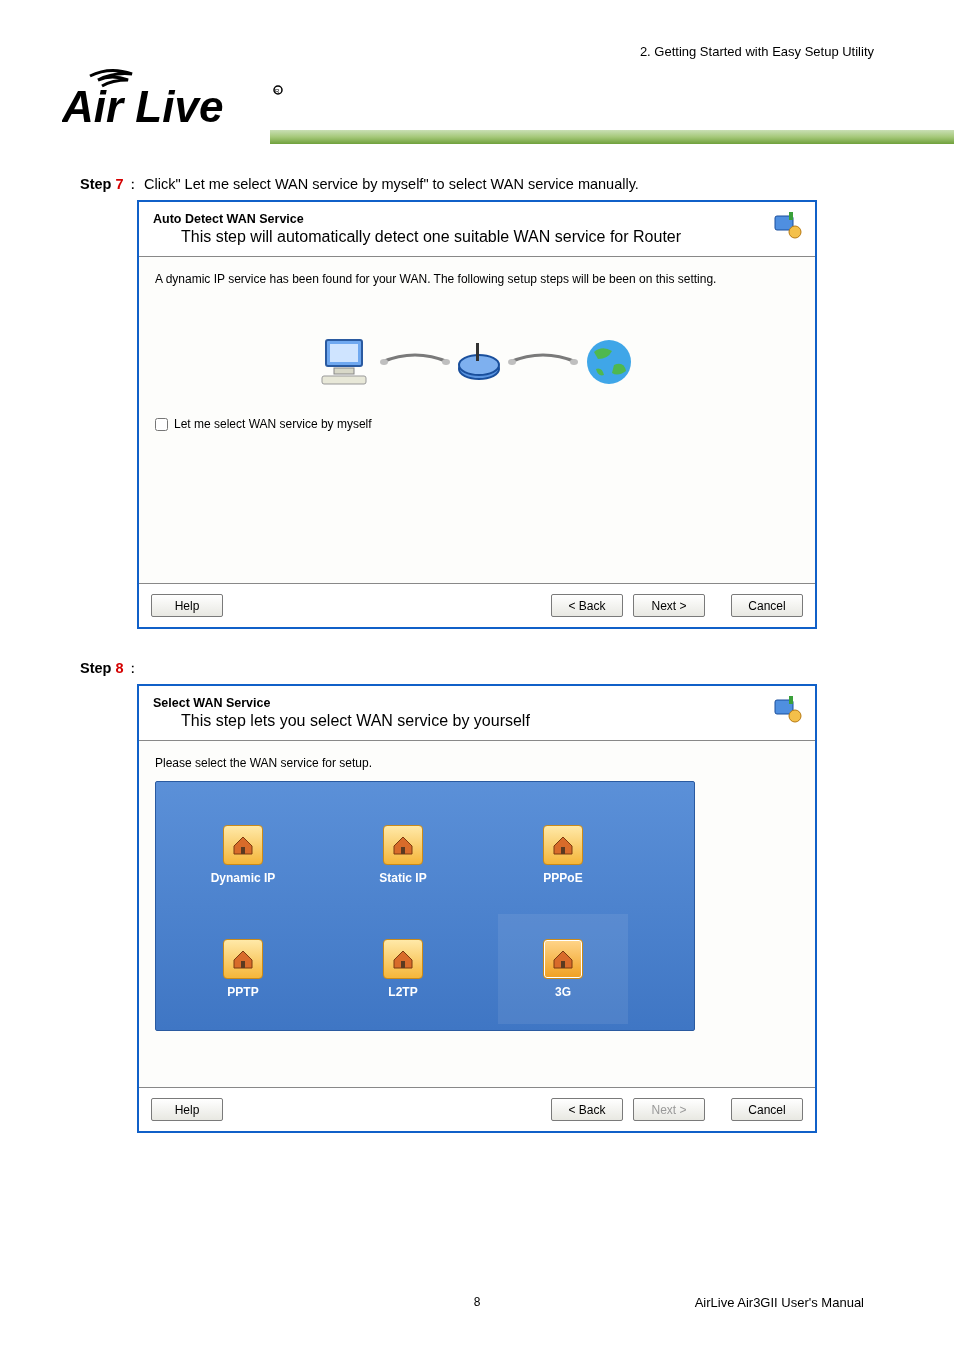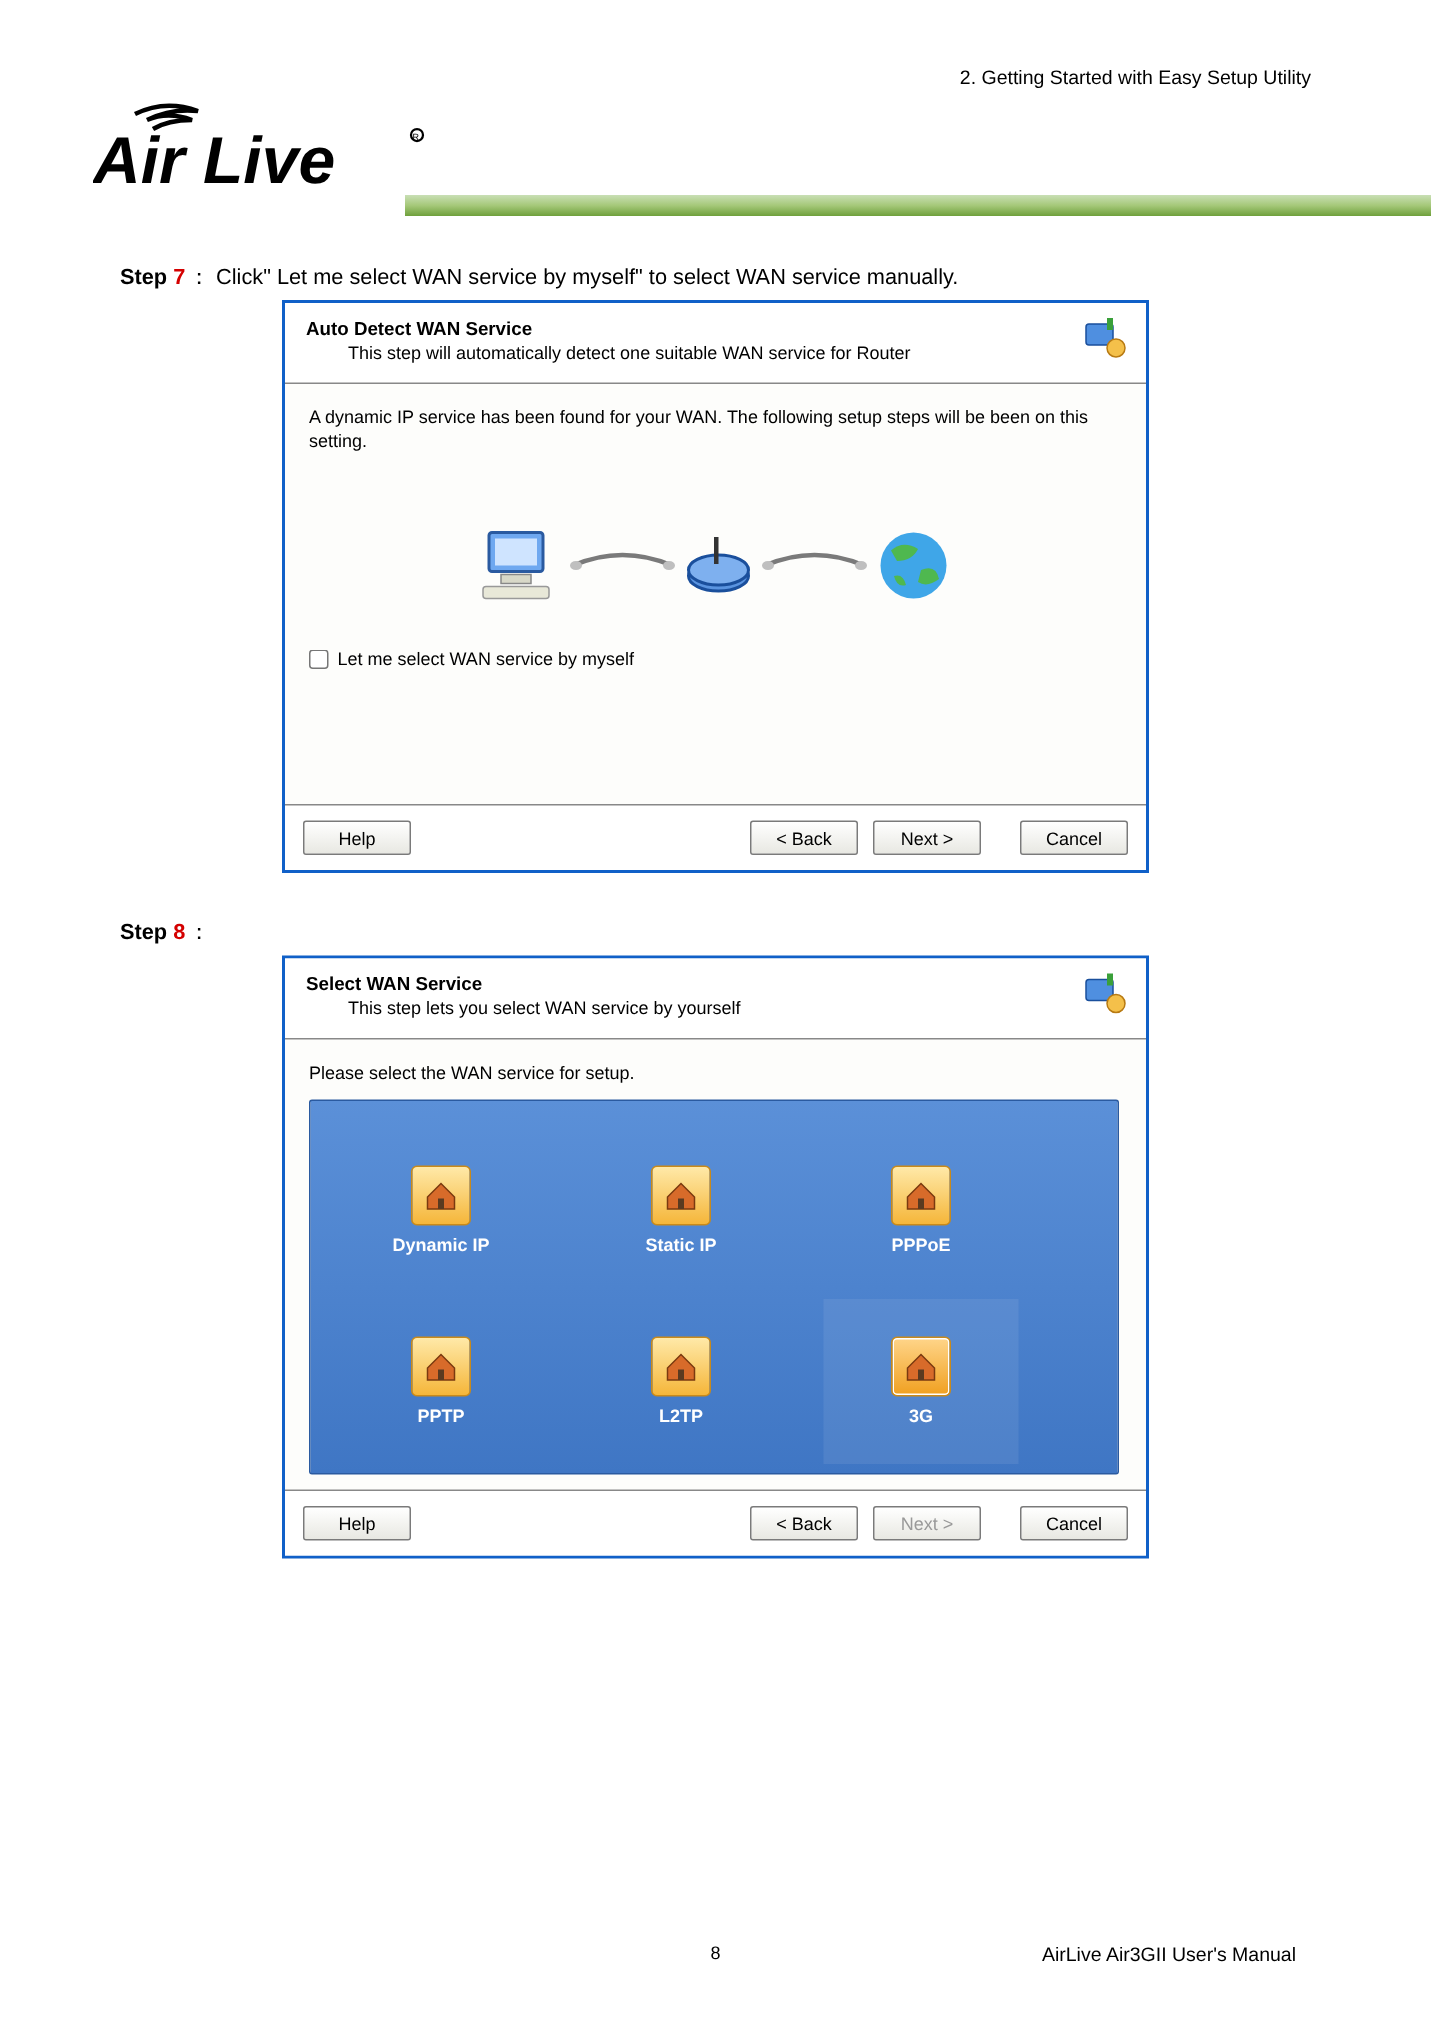--- a/index.html
+++ b/index.html
@@ -54,35 +54,35 @@
   }
   .step-label {
     font-weight: bold;
     white-space: nowrap;
   }
   .step-label .num { color: #d40000; }
   .step-sep { margin: 0 4px 0 2px; font-weight: normal; }
   .step-body { flex: 1; }
   .dialog {
     margin: 6px auto 30px auto;
-    width: 578px;
+    width: 680px;
     border: 2px solid #1060c8;
     background: #fdfdfb;
     font-family: "Microsoft Sans Serif", Tahoma, sans-serif;
     font-size: 12px;
   }
   .dlg-head {
     padding: 10px 14px 10px 14px;
     border-bottom: 1px solid #888;
     background: #fff;
     position: relative;
     min-height: 54px;
   }
   .dlg-head .title { font-weight: bold; font-size: 12.5px; }
-  .dlg-head .subtitle { font-size: 12px; margin-left: 28px; margin-top: 2px; }
+  .dlg-head .subtitle { font-size: 16px; margin-left: 28px; margin-top: 2px; }
   .dlg-head .head-icon {
     position: absolute; right: 10px; top: 8px; width: 34px; height: 34px;
   }
   .dlg-body {
     padding: 14px 16px 4px 16px;
     min-height: 280px;
     position: relative;
   }
   .dlg-body p { margin-bottom: 10px; font-size: 12px; line-height: 1.35; }
   .center-graphic {
@@ -103,20 +103,21 @@
     font-size: 12px;
   }
   .check-row input { width: 13px; height: 13px; }
   .dlg-foot {
     border-top: 1px solid #888;
     padding: 10px 12px;
     display: flex;
     align-items: center;
     gap: 10px;
     background: #fff;
+    margin-top: 46px;
   }
   .dlg-foot .spacer { flex: 1; }
   .btn {
     min-width: 72px;
     height: 23px;
     border: 1px solid #7a7a7a;
     background: linear-gradient(#fff, #e8e8e2);
     font-size: 12px;
     border-radius: 2px;
     display: inline-flex;

